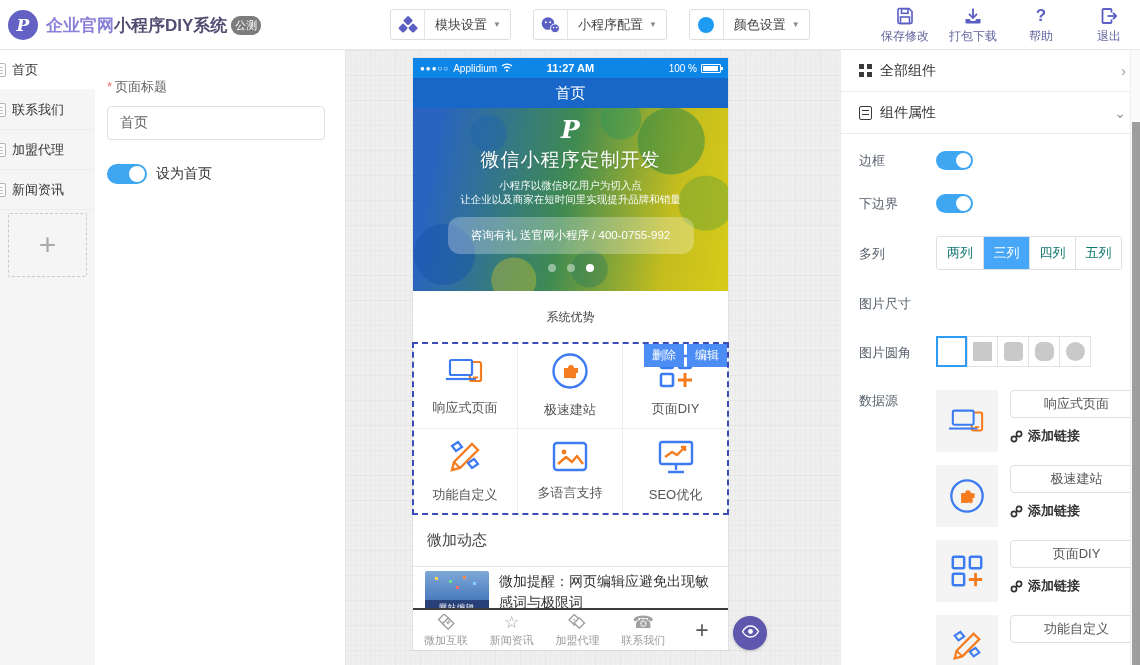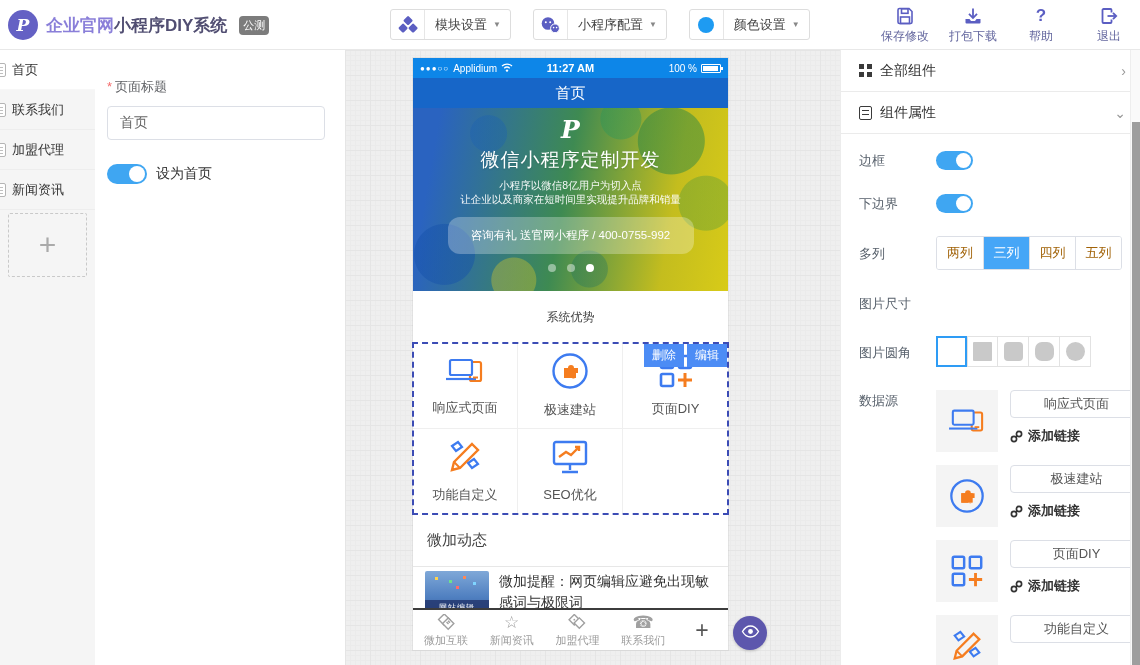--- a/index.html
+++ b/index.html
@@ -6,21 +6,21 @@
   html,body { width:1140px; height:665px; overflow:hidden; }
   body { font-family:"Liberation Sans","DejaVu Sans",sans-serif; background:#fff; position:relative; font-size:13px; color:#333; }
 
   
   .app-header { position:absolute; left:0; top:0; width:1140px; height:50px; background:#fff; border-bottom:1px solid #e8e8e8; }
   .brand { position:absolute; left:8px; top:10px; display:flex; align-items:center; }
   .brand-logo { width:30px; height:30px; border-radius:50%; background:#6461c4; color:#fff; display:flex; align-items:center; justify-content:center; font-family:"DejaVu Serif",serif; font-style:italic; font-weight:bold; font-size:17px; }
   .brand-title { margin-left:8px; font-size:17px; font-weight:bold; }
   .brand-title .t1 { color:#8a7fd9; }
   .brand-title .t2 { color:#514e72; }
-  .brand-badge { margin-left:12px; background:#7c7c7c; color:#fff; font-size:11px; padding:2px 4px; border-radius:4px; font-weight:normal; }
+  .brand-badge { margin-left:4px; background:#7c7c7c; color:#fff; font-size:11px; padding:2px 4px; border-radius:9px; font-weight:normal; }
   .toolbar { position:absolute; left:390px; top:9px; display:flex; gap:22px; }
   .tb-btn { display:flex; align-items:center; height:31px; border:1px solid #ddd; border-radius:3px; background:#fff; cursor:pointer; }
   .tb-icon { width:34px; display:flex; align-items:center; justify-content:center; border-right:1px solid #e6e6e6; height:100%; }
   .tb-label { padding:0 6px 0 10px; color:#444; font-size:13px; }
   .tb-caret { font-size:8px; color:#888; padding-right:9px; }
   .color-dot { width:16px; height:16px; border-radius:50%; background:#1e9bf2; }
   .actions { position:absolute; right:6px; top:6px; display:flex; gap:18px; }
   .action { display:flex; flex-direction:column; align-items:center; width:50px; cursor:pointer; color:#6265b5; }
   .action .glyph { height:20px; display:flex; align-items:center; justify-content:center; font-weight:bold; font-size:16px; }
   .action .alabel { font-size:12px; margin-top:2px; color:#63669e; white-space:nowrap; }
@@ -118,21 +118,21 @@
   .grid-ico i { position:absolute; width:5px; height:5px; background:#3a3a3a; }
   .grid-ico i:nth-child(1){left:0;top:0;} .grid-ico i:nth-child(2){right:0;top:0;}
   .grid-ico i:nth-child(3){left:0;bottom:0;} .grid-ico i:nth-child(4){right:0;bottom:0;}
   .list-ico { width:13px; height:14px; border:1px solid #3a3a3a; border-radius:2px; position:relative; }
   .list-ico:after { content:""; position:absolute; left:2px; right:2px; top:3px; height:1px; background:#3a3a3a; box-shadow:0 4px 0 #3a3a3a; }
   .insp-content { padding:16px 10px 0 18px; }
   .prop-row { display:flex; align-items:center; margin-bottom:23px; }
   .prop-row.top { align-items:flex-start; }
   .prop-label { width:77px; flex:none; font-size:13px; color:#57606b; padding-top:2px; }
   .seg { display:flex; border:1px solid #dcdfe6; border-radius:3px; overflow:hidden; }
-  .seg-opt { padding:7px 0; width:46px; text-align:center; font-size:13px; color:#a16207; border-left:1px solid #dcdfe6; cursor:pointer; background:#fff; }
+  .seg-opt { padding:7px 0; width:46px; text-align:center; font-size:13px; color:#0f766e; border-left:1px solid #dcdfe6; cursor:pointer; background:#fff; }
   .seg-opt:first-child { border-left:none; }
   .seg-opt.sel { background:#46a6f7; color:#fff; }
   .seg2 .seg-opt { width:auto; padding:7px 12px; }
   .radius-row { display:flex; }
   .rad-cell { width:31px; height:31px; border:1px solid #e2e2e2; border-left:none; display:flex; align-items:center; justify-content:center; background:#fff; cursor:pointer; }
   .rad-cell.sel { border:2px solid #2e9cf5 !important; }
   .rad-shape { width:19px; height:19px; background:#c9c9c9; }
   .rad-cell.sel .rad-shape { background:#fff; }
   .ds-list { display:flex; flex-direction:column; gap:13px; }
   .ds-item { display:flex; }
@@ -352,20 +352,30 @@
         <div class="adv-cell">
           <span>
             <svg width="42" height="38" viewBox="0 0 42 38" fill="none">
                 <path d="M8 8 l6-4 4 5-6 4 Z" stroke="#3d7bf0" stroke-width="2.2" fill="#fff"></path>
                 <path d="M24 25 l6-4 4 5-6 4 Z" stroke="#3d7bf0" stroke-width="2.2" fill="#fff"></path>
                 <path d="M28 6 l6 6 L16 30 l-8 2 2-8 Z" stroke="#f57d1f" stroke-width="2.4" fill="#fff"></path>
                 <path d="M10 24 l6 6" stroke="#f57d1f" stroke-width="2"></path>
               </svg>
           </span>
           <span class="adv-label">功能自定义</span>
+        </div>
+        <div class="adv-cell">
+          <span>
+            <svg width="42" height="34" viewBox="0 0 42 34" fill="none">
+                <rect x="5" y="3" width="32" height="27" rx="3" stroke="#3d7bf0" stroke-width="2.4"></rect>
+                <circle cx="15" cy="12" r="2.4" fill="#f57d1f"></circle>
+                <path d="M9 24 l8-7 6 5 5-6 6 8" stroke="#f57d1f" stroke-width="2.4" stroke-linejoin="round"></path>
+              </svg>
+          </span>
+          <span class="adv-label">多语言支持</span>
         </div>
         <div class="adv-cell">
           <span>
             <svg width="42" height="38" viewBox="0 0 42 38" fill="none">
                 <rect x="5" y="4" width="32" height="22" rx="2" stroke="#3d7bf0" stroke-width="2.4"></rect>
                 <path d="M21 26 v6 M13 34 h16" stroke="#3d7bf0" stroke-width="2.4"></path>
                 <path d="M10 19 l7-5 5 3 8-8" stroke="#f57d1f" stroke-width="2.4"></path>
                 <path d="M26 9 h4 v4" stroke="#f57d1f" stroke-width="2.4"></path>
               </svg>
           </span>

